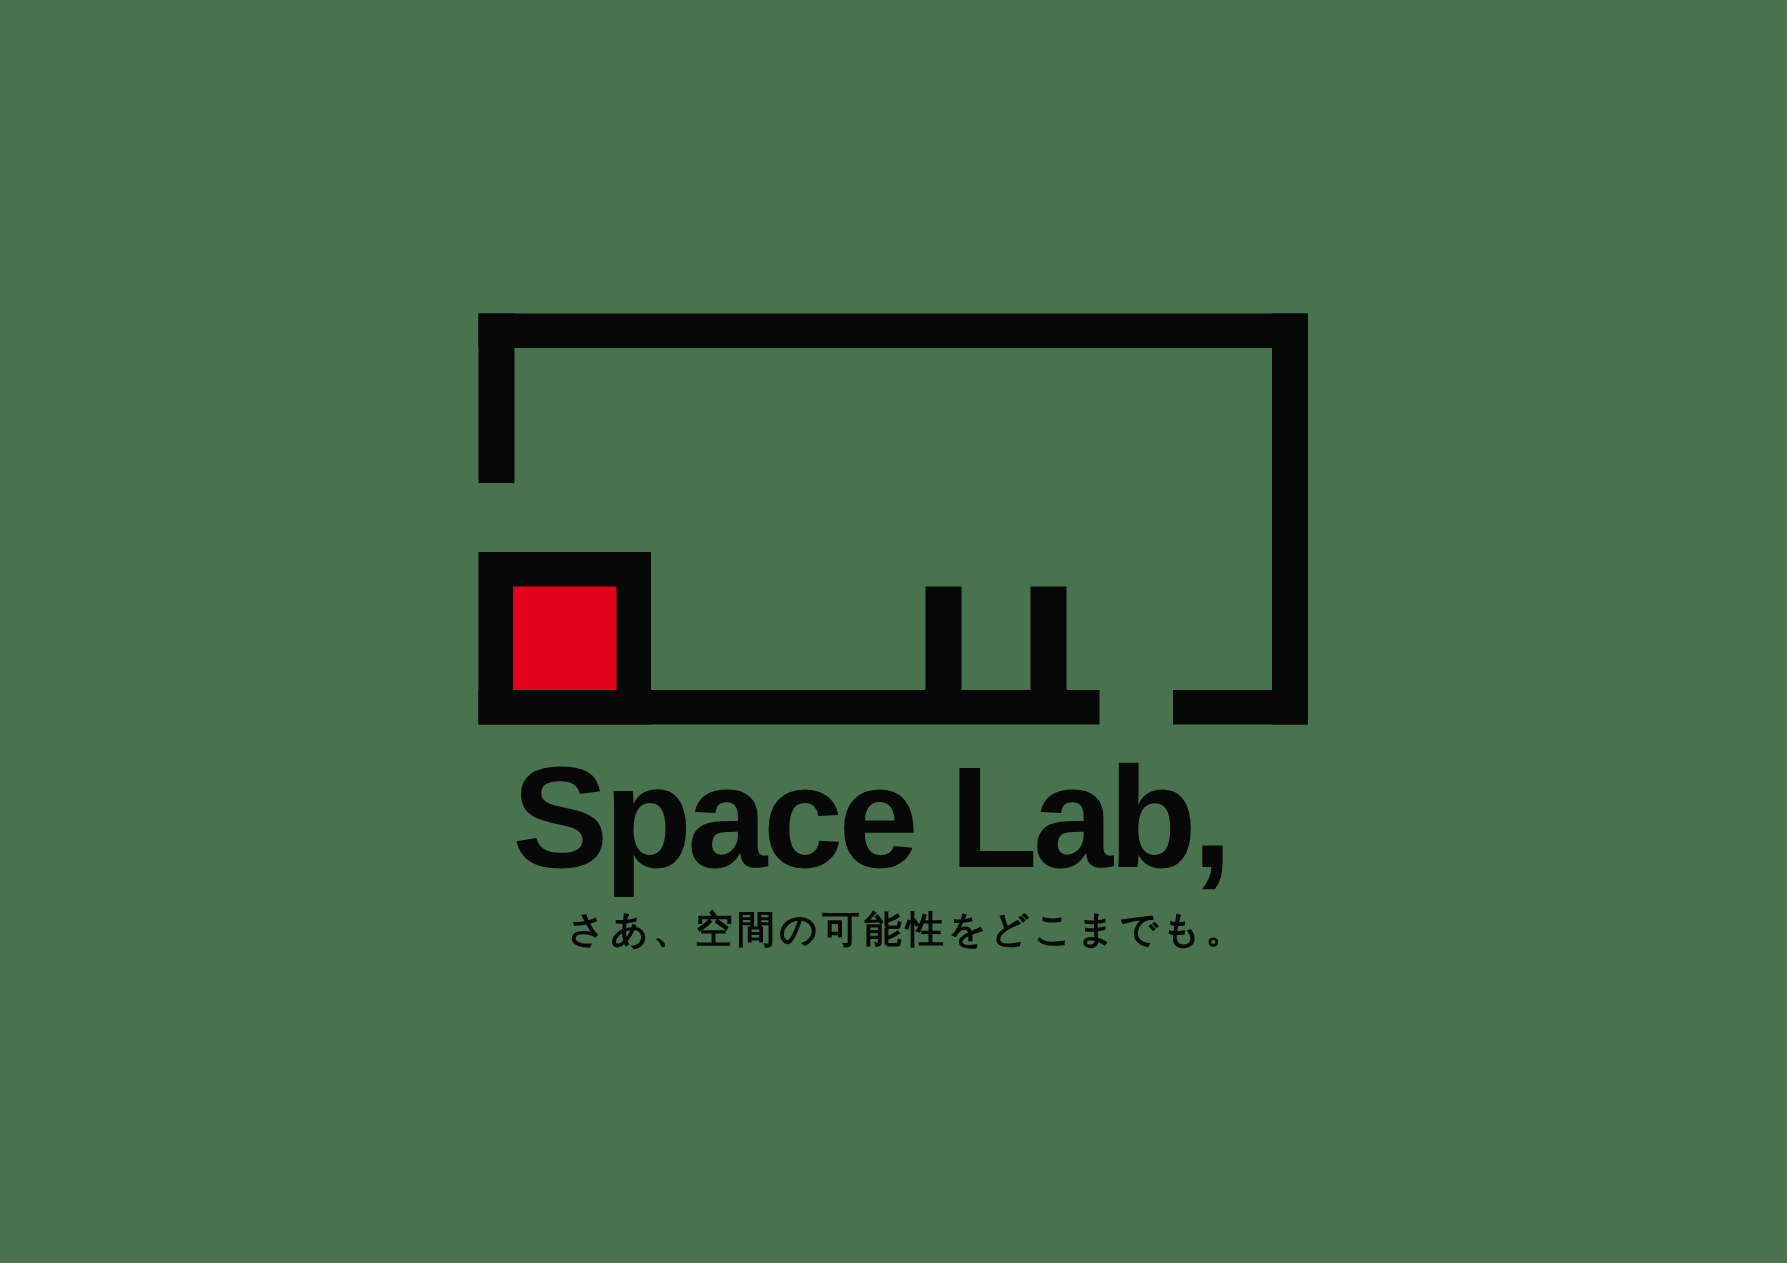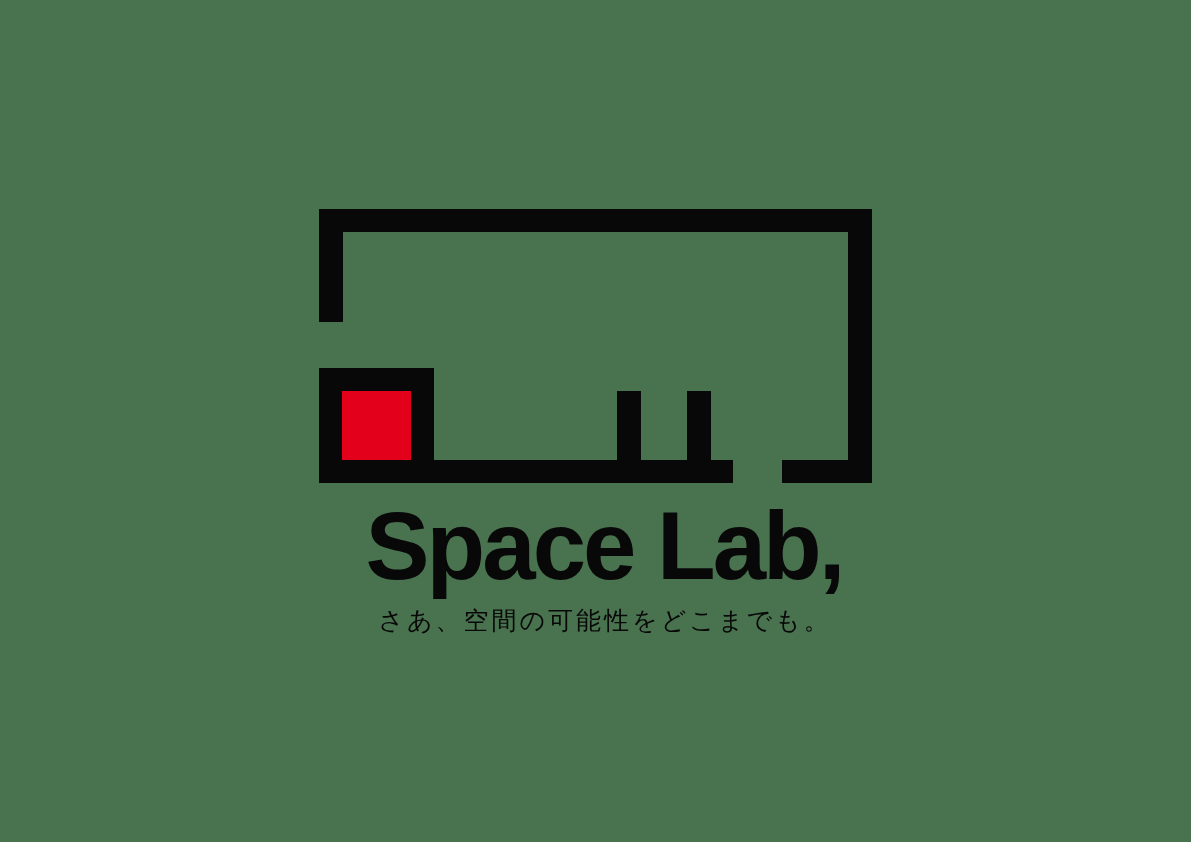--- a/index.html
+++ b/index.html
@@ -31,36 +31,36 @@
   }
   .red-square{
     position:absolute;left:23px;top:23px;width:69px;height:69px;
     background:var(--accent-red);
   }
   .chimney-1{left:617px;top:391px;width:24px;height:69px;}
   .chimney-2{left:687px;top:391px;width:24px;height:69px;}
   
   .wordmark{
     position:absolute;
-    left:604px;top:498px;
+    left:580px;top:498px;
     transform:translateX(-50%);
     font-size:96px;
     font-weight:bold;
     line-height:96px;
     letter-spacing:-3px;
     color:var(--ink);
     white-space:nowrap;
   }
   
   .tagline{
     position:absolute;
     left:605px;top:605px;
     transform:translateX(-50%);
     font-size:25px;
-    font-weight:normal;
+    font-weight:bold;
     line-height:1.2;
     letter-spacing:3px;
     color:var(--ink);
     white-space:nowrap;
   }
 </style>
 </head>
 <body>
 
 <div class="stage">

